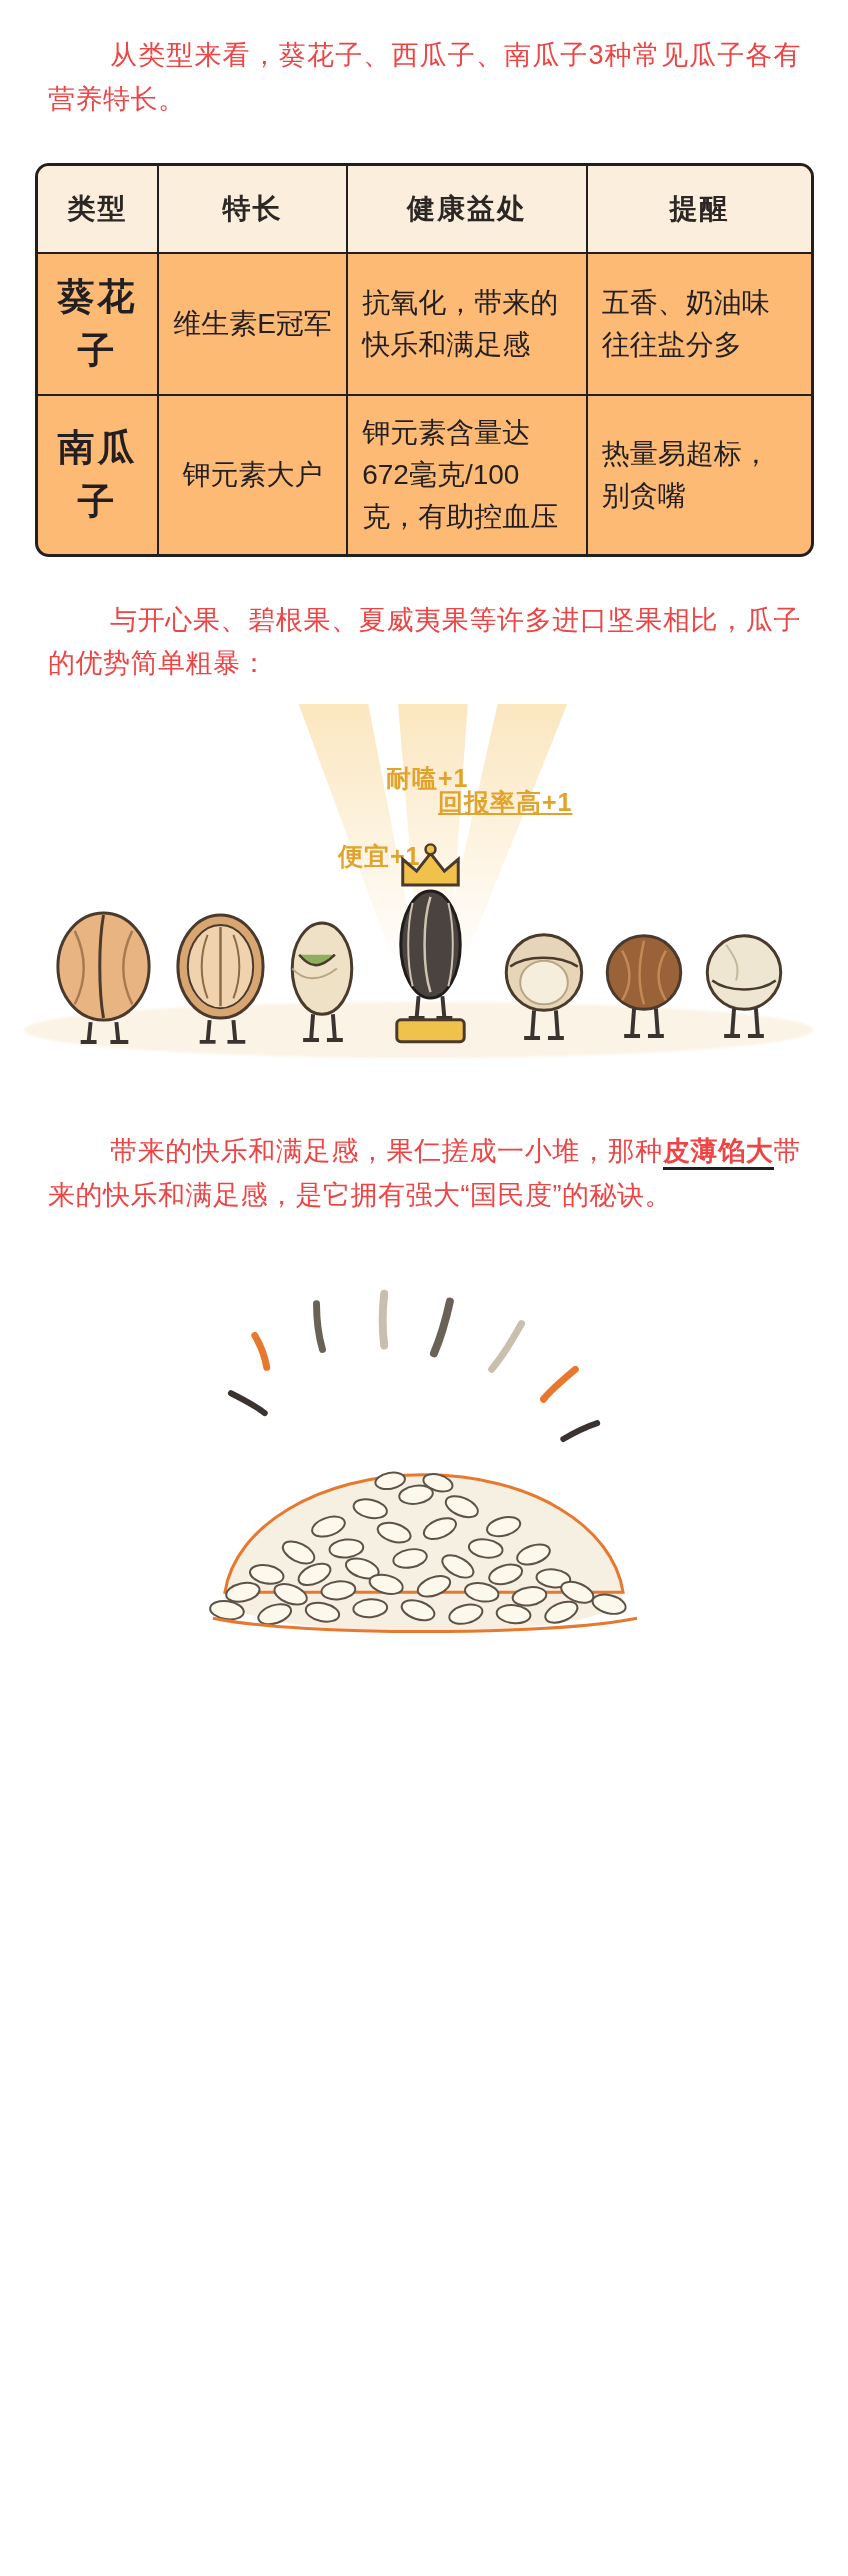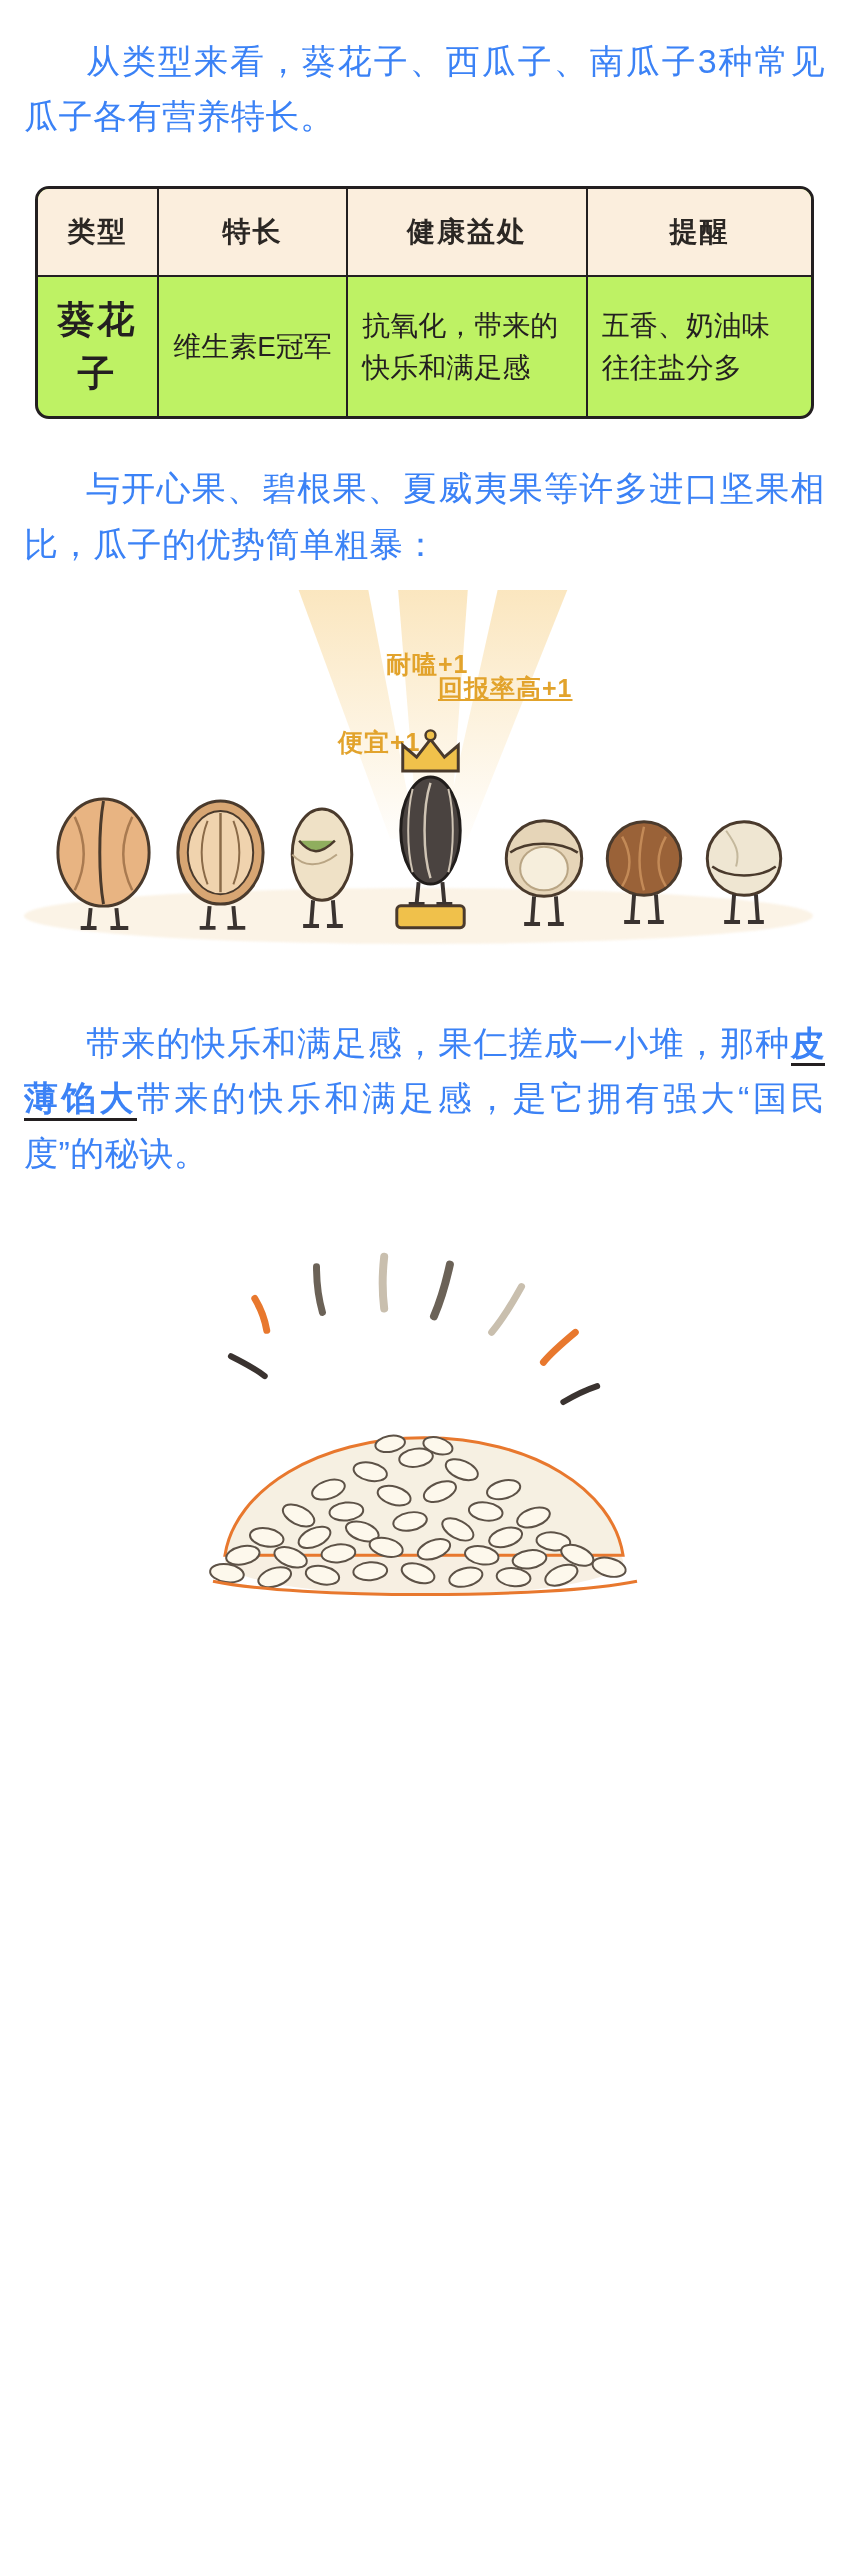--- a/index.html
+++ b/index.html
@@ -13,38 +13,38 @@
   .page {
     width: 849px;
     min-height: 2576px;
     position: relative;
     overflow: hidden;
     background: #ffffff;
   }
 
   
   .para {
-    font-size: 34px;
+    font-size: 27px;
     line-height: 1.62;
     letter-spacing: 0.5px;
-    margin: 0 24px;
+    margin: 0 48px;
     text-align: justify;
-    color: #3b82f6;
+    color: #ef4444;
   }
   .para.indent { text-indent: 62px; }
 
   .p-top { padding-top: 34px; }
 
   
   .table-wrap {
     margin: 42px 35px 0 35px;
     border: 3px solid #231f20;
     border-radius: 14px;
     overflow: hidden;
-    background: #bef264;
+    background: #fdba74;
   }
   table {
     width: 100%;
     border-collapse: collapse;
     table-layout: fixed;
   }
   th, td {
     border-right: 2.5px solid #231f20;
     border-bottom: 2.5px solid #231f20;
     padding: 16px 14px;
@@ -158,20 +158,26 @@
           <th>健康益处</th>
           <th>提醒</th>
         </tr>
       </thead>
       <tbody>
         <tr>
           <td class="type-cell">葵花子</td>
           <td class="center">维生素E冠军</td>
           <td>抗氧化，带来的快乐和满足感</td>
           <td>五香、奶油味往往盐分多</td>
+        </tr>
+        <tr>
+          <td class="type-cell">南瓜子</td>
+          <td class="center">钾元素大户</td>
+          <td>钾元素含量达672毫克/100克，有助控血压</td>
+          <td>热量易超标，别贪嘴</td>
         </tr>
       </tbody>
     </table>
   </div>
 
   <div style="height:42px"></div>
   <div class="para indent">与开心果、碧根果、夏威夷果等许多进口坚果相比，瓜子的优势简单粗暴：</div>
 
   <div class="illus-nuts">
 

